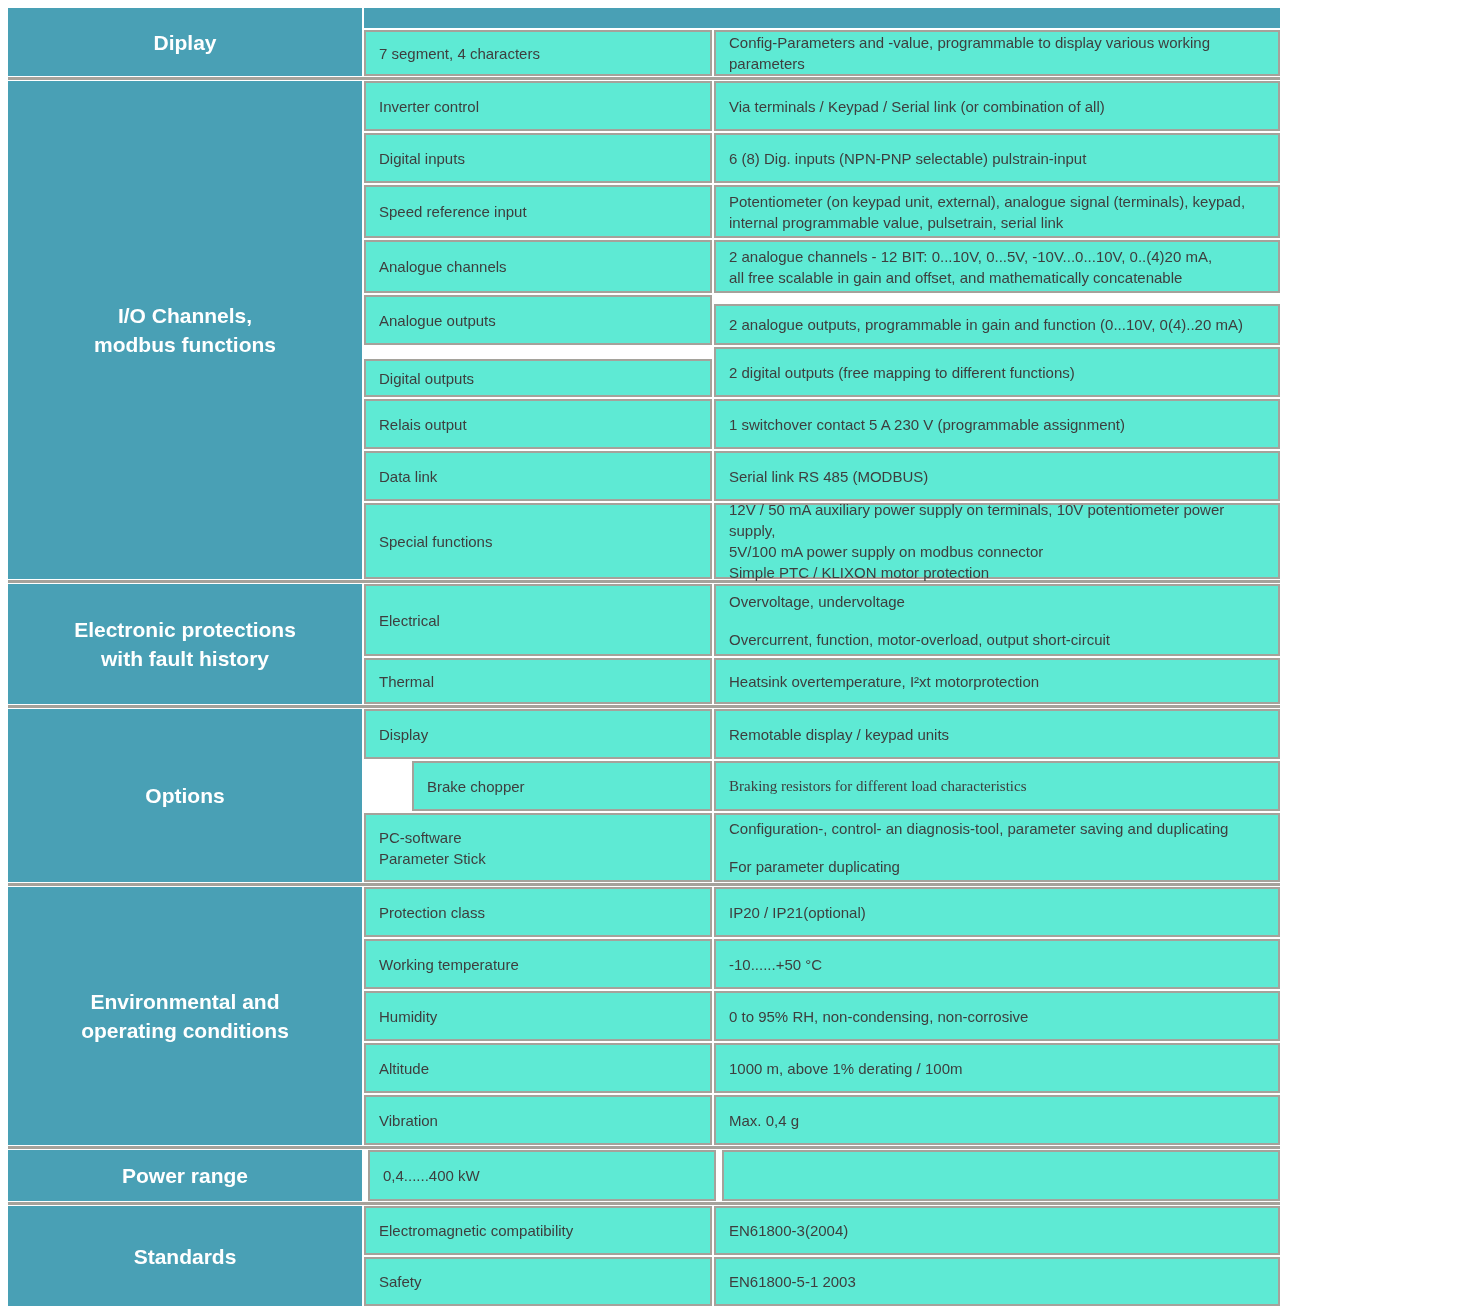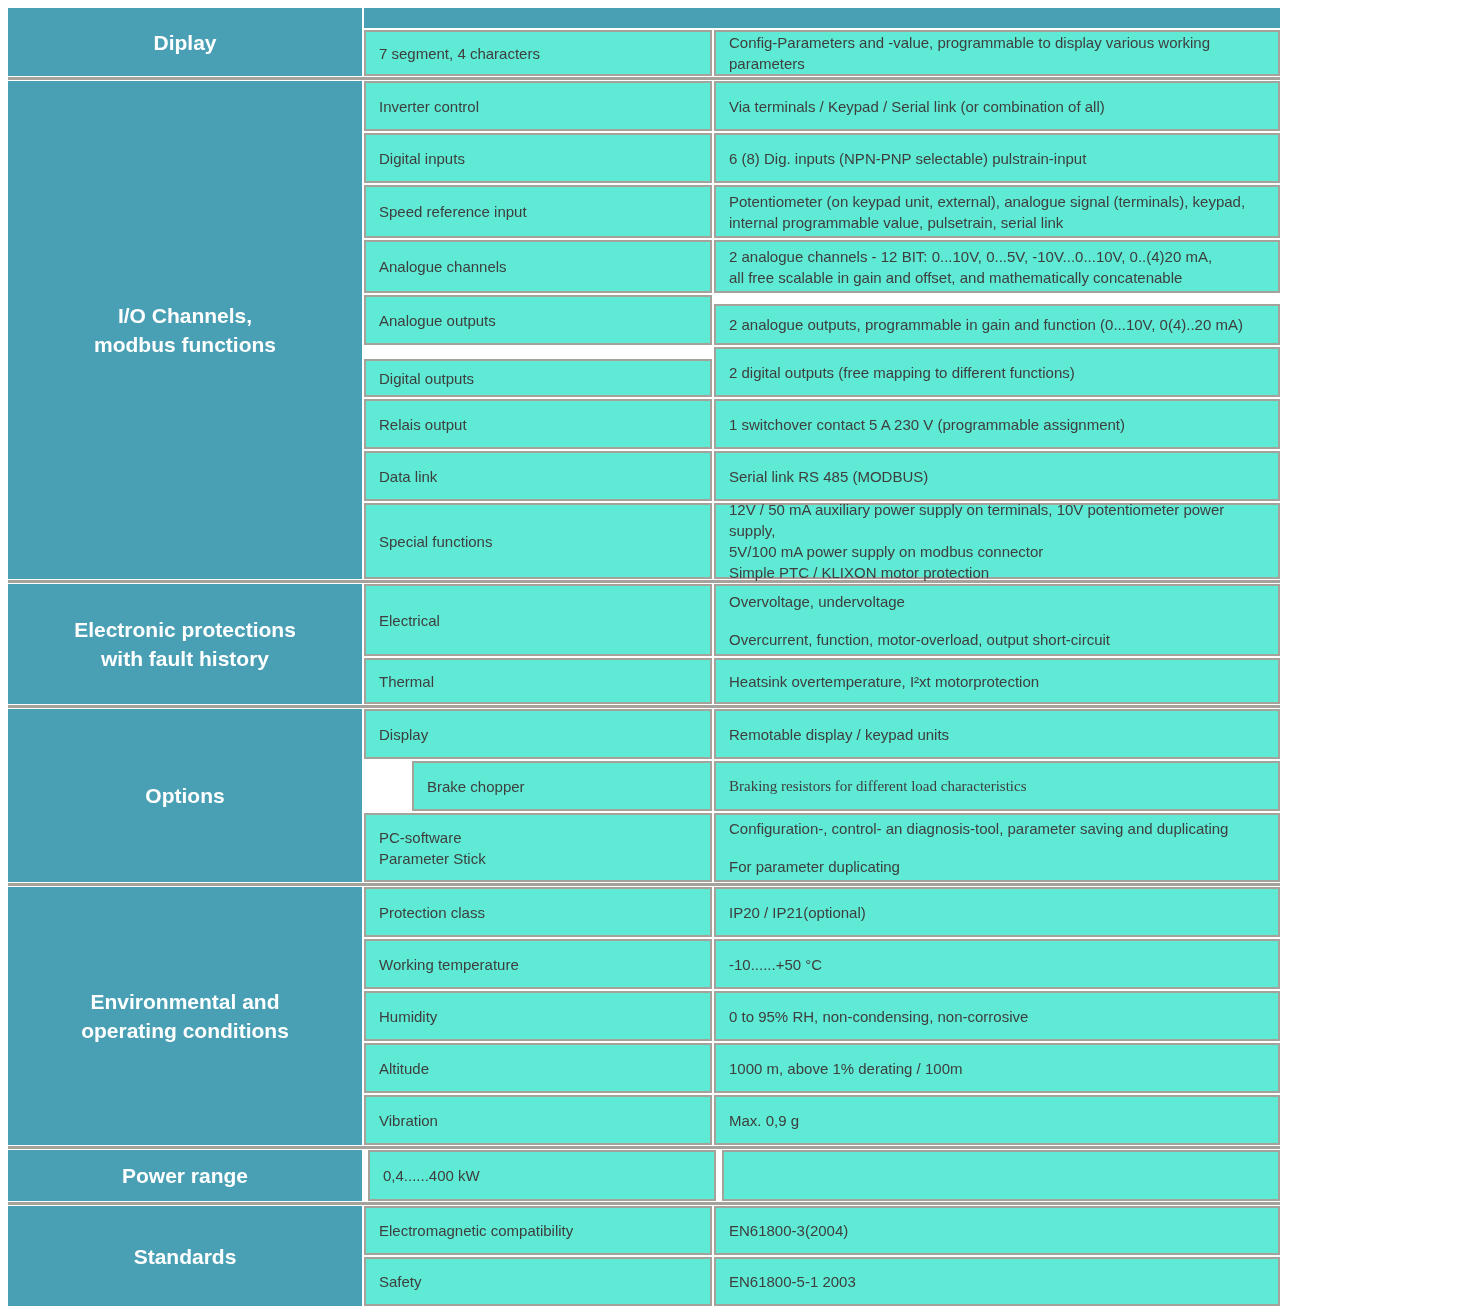--- a/index.html
+++ b/index.html
@@ -192,21 +192,21 @@
       <div class="cell label" style="grid-area: 4 / 2;">
         <div>Altitude</div>
       </div>
       <div class="cell value" style="grid-area: 4 / 3;">
         <div>1000 m, above 1% derating / 100m</div>
       </div>
       <div class="cell label" style="grid-area: 5 / 2;">
         <div>Vibration</div>
       </div>
       <div class="cell value" style="grid-area: 5 / 3;">
-        <div>Max. 0,9 g</div>
+        <div>Max. 0,4 g</div>
       </div>
     </div>
     <div class="sep"></div>
     <div class="section" style="grid-template-rows: 51px; gap: 6px;">
       <div class="hcell" style="grid-area: 1 / 1 / span 1;">
         <div>Power range</div>
       </div>
       <div class="cell label" style="grid-area: 1 / 2;">
         <div>0,4......400 kW</div>
       </div>

